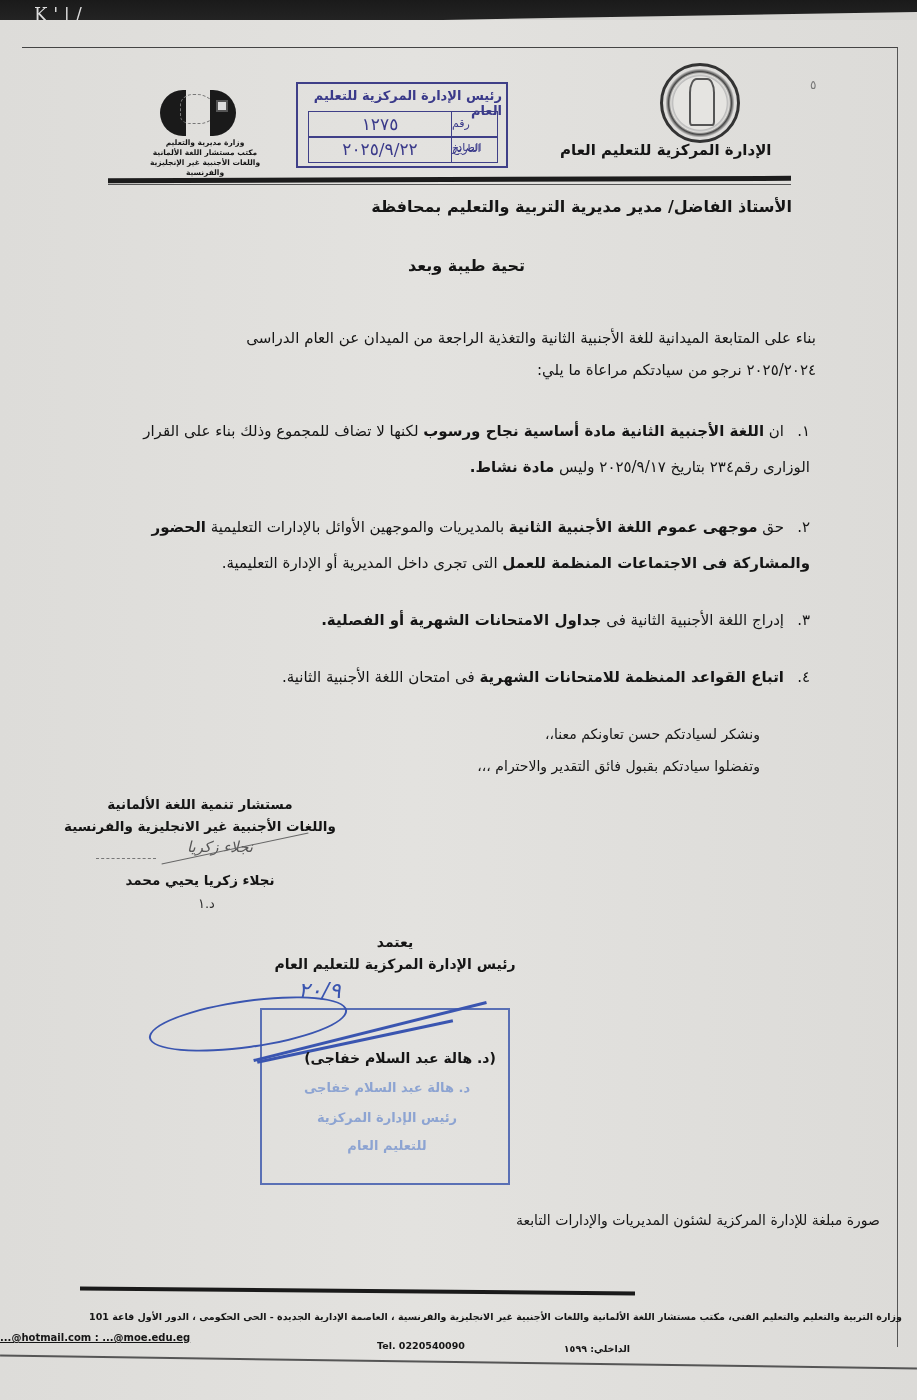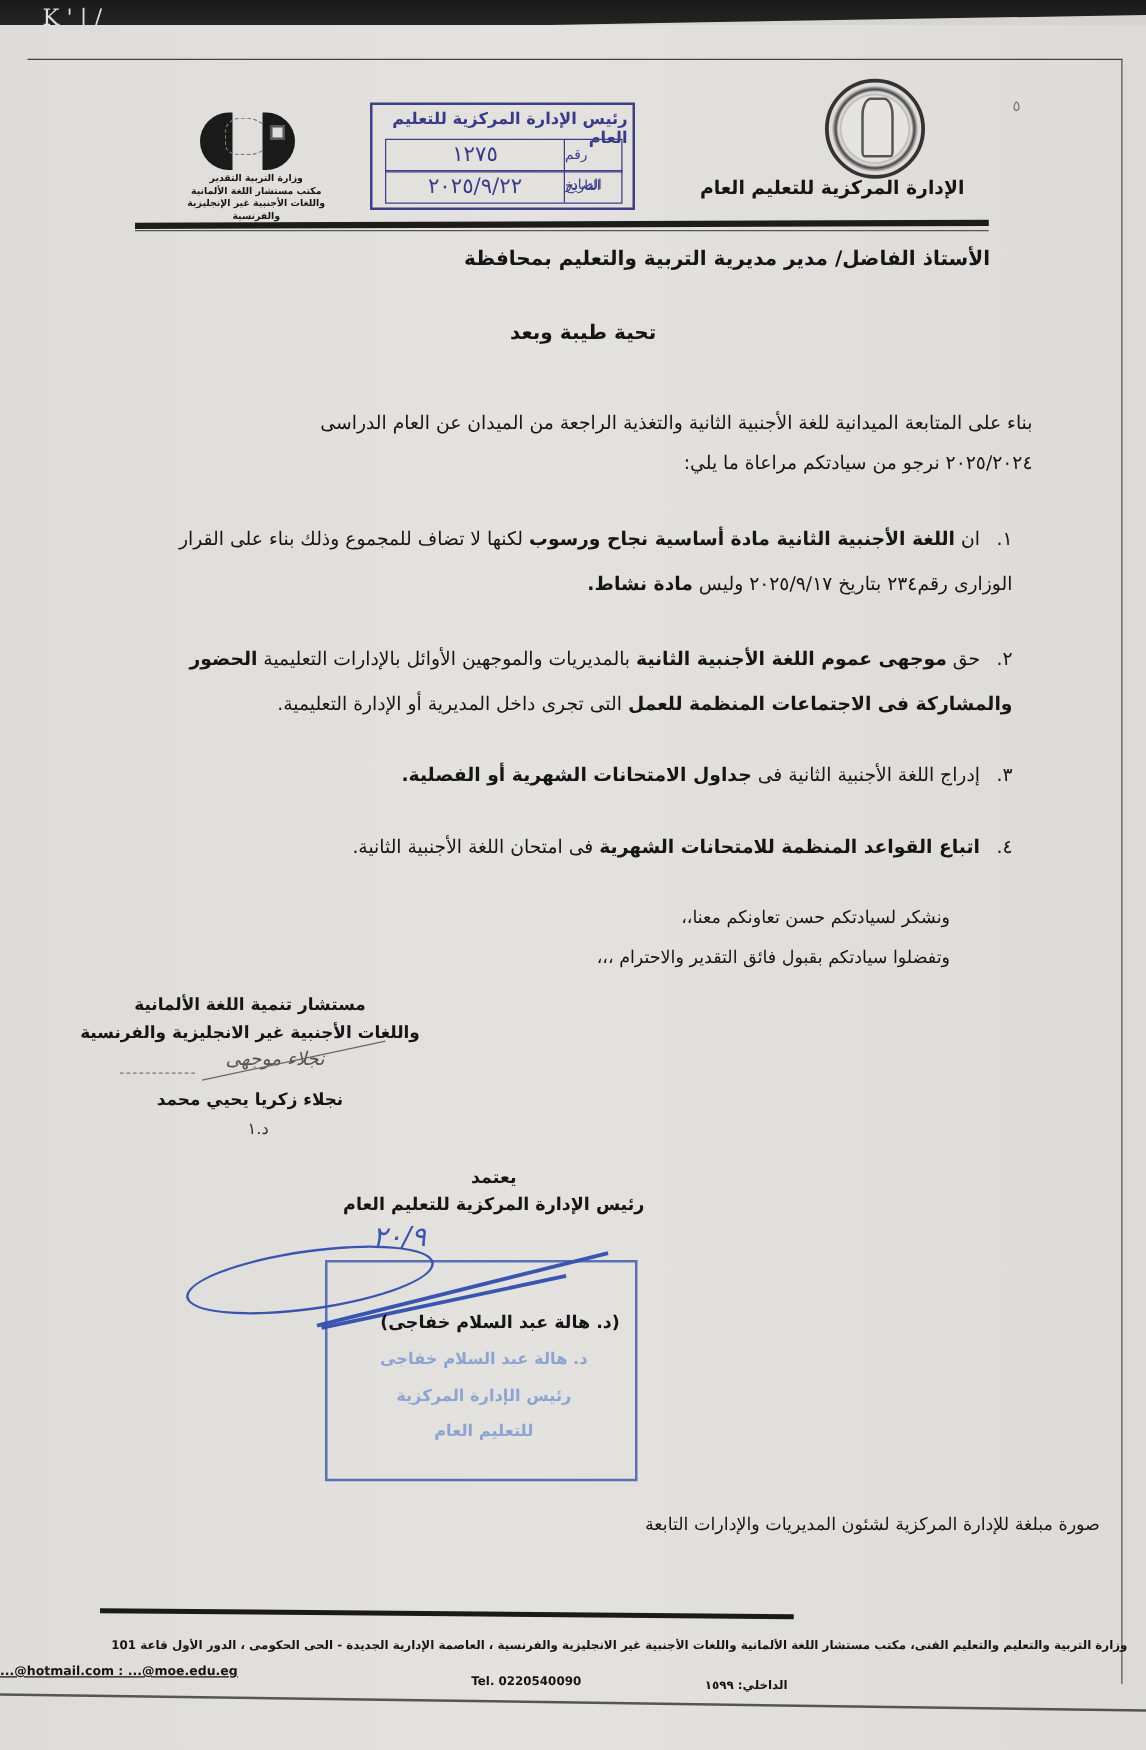--- a/index.html
+++ b/index.html
@@ -85,21 +85,21 @@
     border: 1px dashed #777; border-radius: 40% 60% 50% 30%;
   }
   .logo-caption {
     position: absolute; left: 130px; top: 138px; width: 150px; font-size: 7.5px;
     font-weight: bold; text-align: center; line-height: 10px;
   }
 
   .salutation { position: absolute; left: 300px; top: 197px; width: 492px; font-size: 16px; font-weight: bold; }
   .greeting { position: absolute; left: 300px; top: 256px; width: 225px; font-size: 16px; font-weight: bold; }
 
-  .para { position: absolute; left: 86px; width: 740px; font-size: 15px; line-height: 32px; }
+  .para { position: absolute; left: 76px; width: 740px; font-size: 15px; line-height: 32px; }
 
   .item { position: absolute; left: 70px; width: 740px; font-size: 15px; line-height: 36px; }
   .item .num { display: inline-block; width: 26px; }
   .item .b { font-weight: bold; }
 
   .closing { position: absolute; left: 230px; width: 530px; font-size: 14px; font-weight: normal; text-align: right; }
 
   .sig1 { position: absolute; left: 60px; width: 280px; text-align: center; font-size: 13.5px; font-weight: bold; }
   .scribble {
     position: absolute; border-bottom: 1.5px solid #666; transform: rotate(-12deg);
@@ -166,21 +166,21 @@
   </div>
 </div>
 
 <div class="logo-right">
   <div class="half-l"></div>
     <div class="map"></div>
     <div class="half-r"></div>
     <div class="box"></div>
 </div>
 <div class="logo-caption rtl" style="text-align:center">
-  <div>وزارة التربية التقدير</div>
+  <div>وزارة مديرية والتعليم</div>
   <div>مكتب مستشار اللغة الألمانية</div>
   <div>واللغات الأجنبية غير الإنجليزية والفرنسية</div>
 </div>
 
 <div class="header-rule"></div>
 <div class="header-rule-thin"></div>
 
 <div class="salutation rtl">الأستاذ الفاضل/ مدير مديرية التربية والتعليم بمحافظة</div>
 <div class="greeting rtl">تحية طيبة وبعد</div>
 
@@ -213,21 +213,21 @@
 
 <div class="item rtl" style="top:659px">
   <span class="num">٤.</span><span class="b">اتباع القواعد المنظمة للامتحانات الشهرية</span><span> فى امتحان اللغة الأجنبية الثانية.</span>
 </div>
 
 <div class="closing rtl" style="top:726px">ونشكر لسيادتكم حسن تعاونكم معنا،،</div>
 <div class="closing rtl" style="top:758px">وتفضلوا سيادتكم بقبول فائق التقدير والاحترام ،،،</div>
 
 <div class="sig1 rtl" style="top:796px; text-align:center">مستشار تنمية اللغة الألمانية</div>
 <div class="sig1 rtl" style="top:818px; text-align:center">واللغات الأجنبية غير الانجليزية والفرنسية</div>
-<div class="abs rtl" style="left:150px; top:838px; width:140px; font-size:15px; color:#555; font-style:italic; text-align:center">نجلاء موجهى</div>
+<div class="abs rtl" style="left:150px; top:838px; width:140px; font-size:15px; color:#555; font-style:italic; text-align:center">نجلاء زكريا</div>
 <div class="scribble" style="left:160px; top:848px; width:150px"></div>
 <div class="abs" style="left:96px; top:858px; width:60px; border-bottom:1.5px dashed #777"></div>
 <div class="sig1 rtl" style="top:872px; text-align:center">نجلاء زكريا يحيي محمد</div>
 <div class="abs" style="left:198px; top:896px; font-size:13px; color:#333">د.١</div>
 
 <div class="sig2 rtl" style="top:934px; text-align:center">يعتمد</div>
 <div class="sig2 rtl" style="top:956px; text-align:center">رئيس الإدارة المركزية للتعليم العام</div>
 
 <div class="blue-stamp">
   <div class="line rtl" style="top:70px">د. هالة عبد السلام خفاجى</div>

